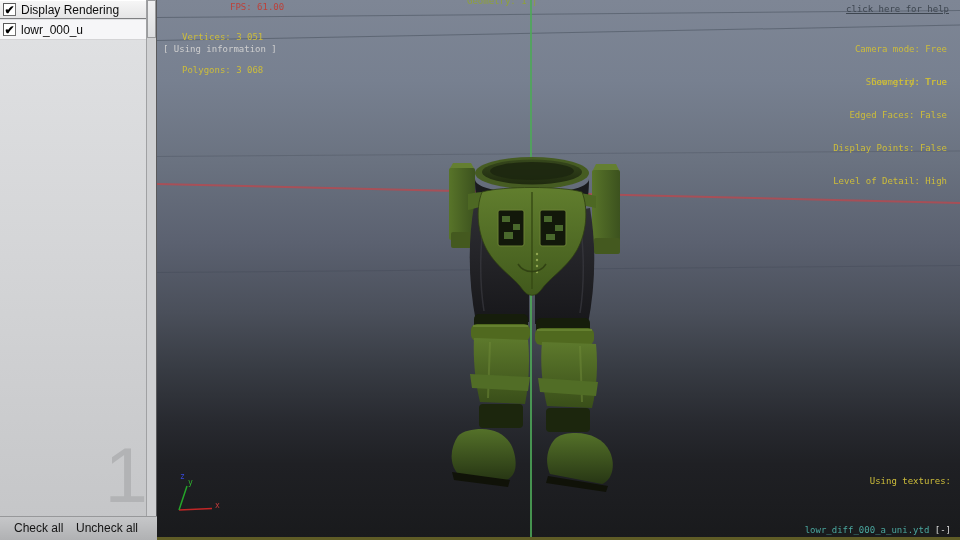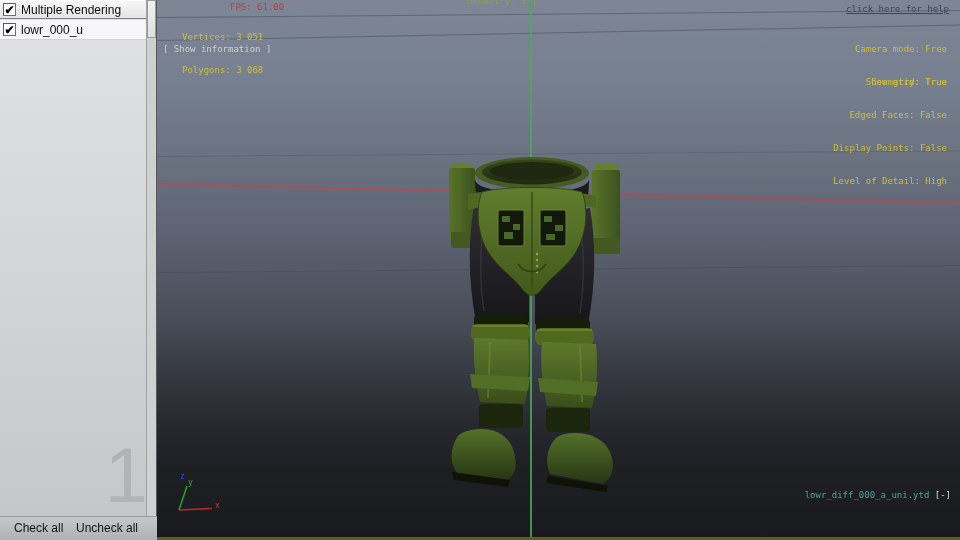--- a/index.html
+++ b/index.html
@@ -74,21 +74,21 @@
 </style>
 </head>
 <body>
 
 <div class="app">
 
   <aside class="panel">
 
     <div class="row header">
       <span class="cb">✔</span>
-      <span>Multiple Rendering</span>
+      <span>Display Rendering</span>
     </div>
 
     <div class="row item">
       <span class="cb">✔</span>
       <span>lowr_000_u</span>
     </div>
 
     <div class="scrolltrack">
       <div class="scrollthumb"></div>
     </div>
@@ -209,37 +209,38 @@
       </g>
       <g>
         <path d="M126,292 C118,300 114,314 120,328 L172,338 C182,334 186,320 180,306 C174,293 160,287 146,287 C138,287 131,288 126,292 Z" fill="url(#gBoot)"></path>
         <path d="M118,330 L178,340 L176,346 L116,337 Z" fill="#101208"></path>
       </g>
     </svg>
 
     <div class="mono stats fps red">FPS: 61.00</div>
     <div class="mono stats polys yellow">Polygons: 3 068</div>
     <div class="mono stats verts yellow">Vertices: 3 051</div>
-    <div class="mono stats moreinfo">[ Show information ]</div>
+    <div class="mono stats moreinfo">[ Using information ]</div>
     <div class="mono topcenter">Geometry: 1 |</div>
 
     <div class="mono help">click here for help</div>
 
     <div class="mono settings render-settings yellow">
       <div>Geometry: True</div>
       <div>Edged Faces: False</div>
       <div>Display Points: False</div>
       <div>Level of Detail: High</div>
     </div>
     <div class="mono settings cam-settings yellow">
       <div>Camera mode: Free</div>
       <div>Show grid: True</div>
     </div>
 
     <div class="mono texblock">
+      <div class="yellow">Using textures:</div>
       <div>
         <span class="teal texlink">lowr_diff_000_a_uni.ytd</span><span class="white"> </span><span class="white texlink">[-]</span>
       </div>
       
       
       
       
     </div>
 
     <svg class="gizmo-svg" width="54" height="48" viewBox="0 0 54 48">

